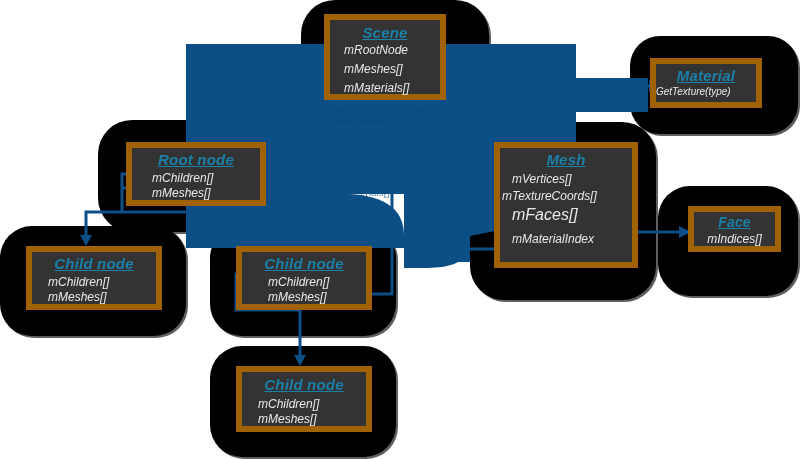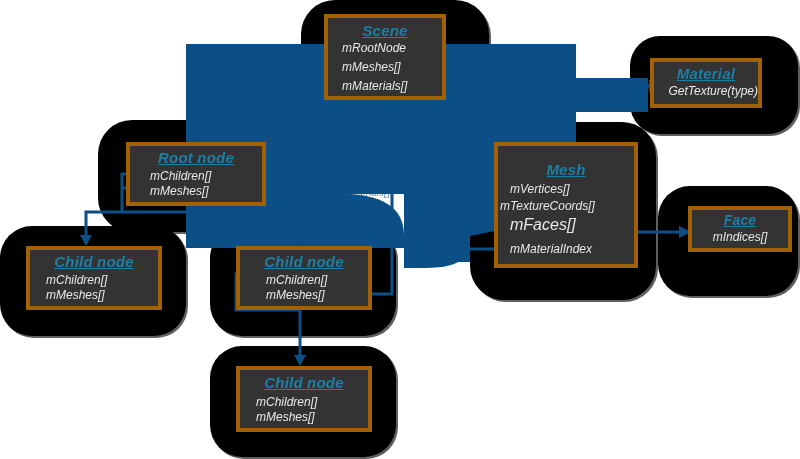--- a/index.html
+++ b/index.html
@@ -1,20 +1,20 @@
 <!DOCTYPE html>
 <html><head>
 <meta charset="utf-8">
 <style>
   html,body{margin:0;padding:0;background:#ffffff;}
   #stage{position:relative;width:800px;height:459px;overflow:hidden;background:#fff;
          font-family:"Liberation Sans",sans-serif;}
   #art{position:absolute;left:0;top:0;width:800px;height:459px;}
   .boxlayer{position:absolute;left:0;top:0;width:800px;height:459px;}
-  .node{position:absolute;background:#333333;border:4px solid #a16207;box-sizing:border-box;}
+  .node{position:absolute;background:#333333;border:6px solid #a16207;box-sizing:border-box;}
   .node .title{color:#1b7fa8;font-weight:bold;font-style:italic;text-align:center;
                text-decoration:underline;letter-spacing:.2px;}
   .node .field{color:#e8e8e8;font-weight:normal;font-style:italic;text-align:left;white-space:nowrap;}
   .annot{position:absolute;color:#0b4c82;font-weight:bold;font-style:italic;
          font-size:9px;line-height:10px;white-space:nowrap;}
   .wm{position:absolute;color:#0e4f84;font-weight:bold;font-style:italic;
       font-size:9px;line-height:10px;white-space:nowrap;opacity:.55;}
 </style>
 </head>
 <body>
@@ -100,38 +100,38 @@
 
     <div class="node" style="left:324px;top:14px;width:122px;height:86px;padding:4px 0 0 0;">
       <div class="title" style="font-size:15px;">Scene</div>
       <div class="field" style="font-size:12px;margin:2px 0 0 14px;">mRootNode</div>
       <div class="field" style="font-size:12px;margin:5px 0 0 14px;">mMeshes[]</div>
       <div class="field" style="font-size:12px;margin:5px 0 12px 14px;">mMaterials[]</div>
     </div>
 
     <div class="node" style="left:650px;top:58px;width:112px;height:50px;padding:3px 0 0 0;">
       <div class="title" style="font-size:15px;">Material</div>
-      <div class="field" style="font-size:12px;text-align:right;margin-top:2px;">GetTexture(type)</div>
+      <div class="field" style="font-size:10px;text-align:left;margin-top:2px;">GetTexture(type)</div>
     </div>
 
     <div class="node" style="left:126px;top:142px;width:140px;height:64px;padding:3px 0 14px 0;">
       <div class="title" style="font-size:15px;">Root node</div>
       <div class="field" style="font-size:12px;margin:3px 0 0 20px;">mChildren[]</div>
       <div class="field" style="font-size:12px;margin:1px 0 0 20px;">mMeshes[]</div>
     </div>
 
-    <div class="node" style="left:494px;top:142px;width:144px;height:126px;padding:15px 0 0 0;">
+    <div class="node" style="left:494px;top:142px;width:144px;height:126px;padding:3px 0 0 0;">
       <div class="title" style="font-size:15px;">Mesh</div>
       <div class="field" style="font-size:12px;margin:4px 0 0 12px;">mVertices[]</div>
       <div class="field" style="font-size:12px;margin:3px 0 0 2px;">mTextureCoords[]</div>
       <div class="field" style="font-size:16px;margin:3px 0 8px 12px;">mFaces[]</div>
       <div class="field" style="font-size:12px;margin:6px 0 0 12px;">mMaterialIndex</div>
     </div>
 
-    <div class="node" style="left:688px;top:206px;width:104px;height:46px;padding:2px 0 0 0;">
+    <div class="node" style="left:688px;top:206px;width:93px;height:46px;padding:2px 0 0 0;">
       <div class="title" style="font-size:14px;">Face</div>
       <div class="field" style="font-size:12px;text-align:center;margin-top:2px;">mIndices[]</div>
     </div>
 
     <div class="node" style="left:26px;top:246px;width:136px;height:64px;padding:3px 0 0 0;">
       <div class="title" style="font-size:15px;">Child node</div>
       <div class="field" style="font-size:12px;margin:3px 0 0 16px;">mChildren[]</div>
       <div class="field" style="font-size:12px;margin:1px 0 0 16px;">mMeshes[]</div>
     </div>
 

